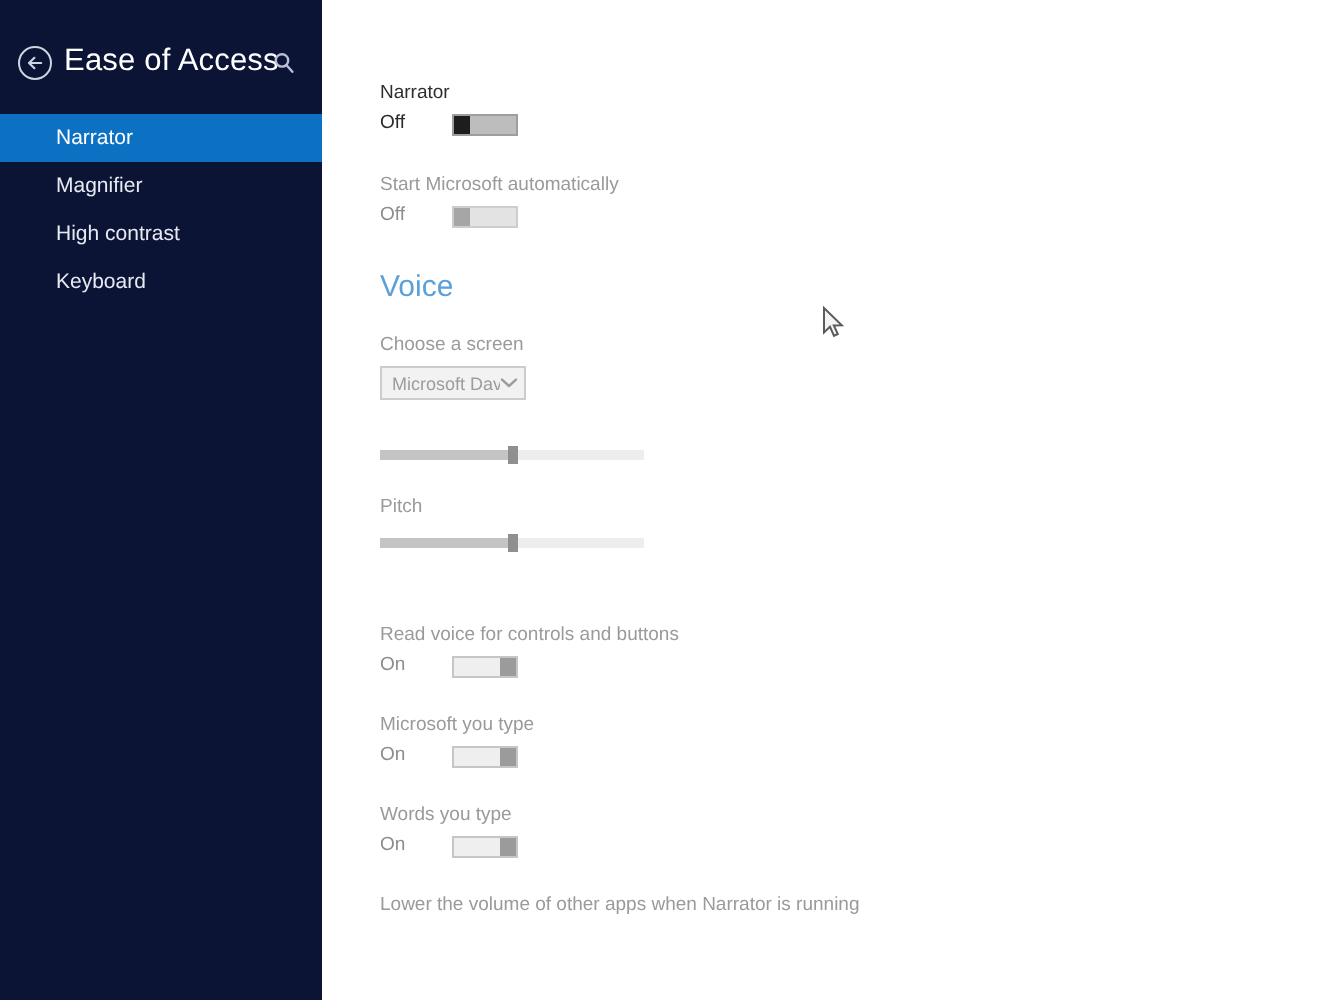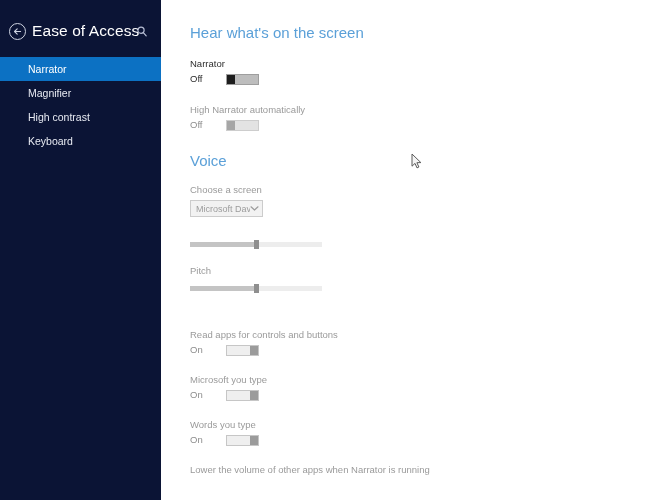--- a/index.html
+++ b/index.html
@@ -254,34 +254,33 @@
       <div class="nav-item">
         <span>Keyboard</span>
       </div>
     </div>
   </div>
 
   <div class="content">
     <div class="inner">
 
       <div style="height:24px"></div>
-      <div class="section-head">Hear what's on the screen</div>
 
       <div style="height:16px"></div>
       <div class="field-label">Narrator</div>
       <div style="height:2px"></div>
       <div class="state-row">
         <span class="state-text">Off</span>
         <div class="toggle off-enabled">
           <div class="knob"></div>
         </div>
       </div>
 
       <div style="height:17px"></div>
-      <div class="field-label dim">High Narrator automatically</div>
+      <div class="field-label dim">Start Microsoft automatically</div>
       <div style="height:2px"></div>
       <div class="state-row">
         <span class="state-text dim">Off</span>
         <div class="toggle off-disabled">
           <div class="knob"></div>
         </div>
       </div>
 
       <div style="height:20px"></div>
       <div class="section-head">Voice</div>
@@ -309,21 +308,21 @@
       <div style="height:5px"></div>
       <div class="slider">
         <div class="track"></div>
         <div class="fill" style="width: 50%;"></div>
         <div class="thumb" style="left: calc(50% - 2px);"></div>
       </div>
 
       <div style="height:20px"></div>
 
       <div style="height:14px"></div>
-      <div class="field-label dim">Read apps for controls and buttons</div>
+      <div class="field-label dim">Read voice for controls and buttons</div>
       <div style="height:2px"></div>
       <div class="state-row">
         <span class="state-text dim">On</span>
         <div class="toggle on-disabled">
           <div class="knob"></div>
         </div>
       </div>
 
       <div style="height:16px"></div>
       <div class="field-label dim">Microsoft you type</div>

